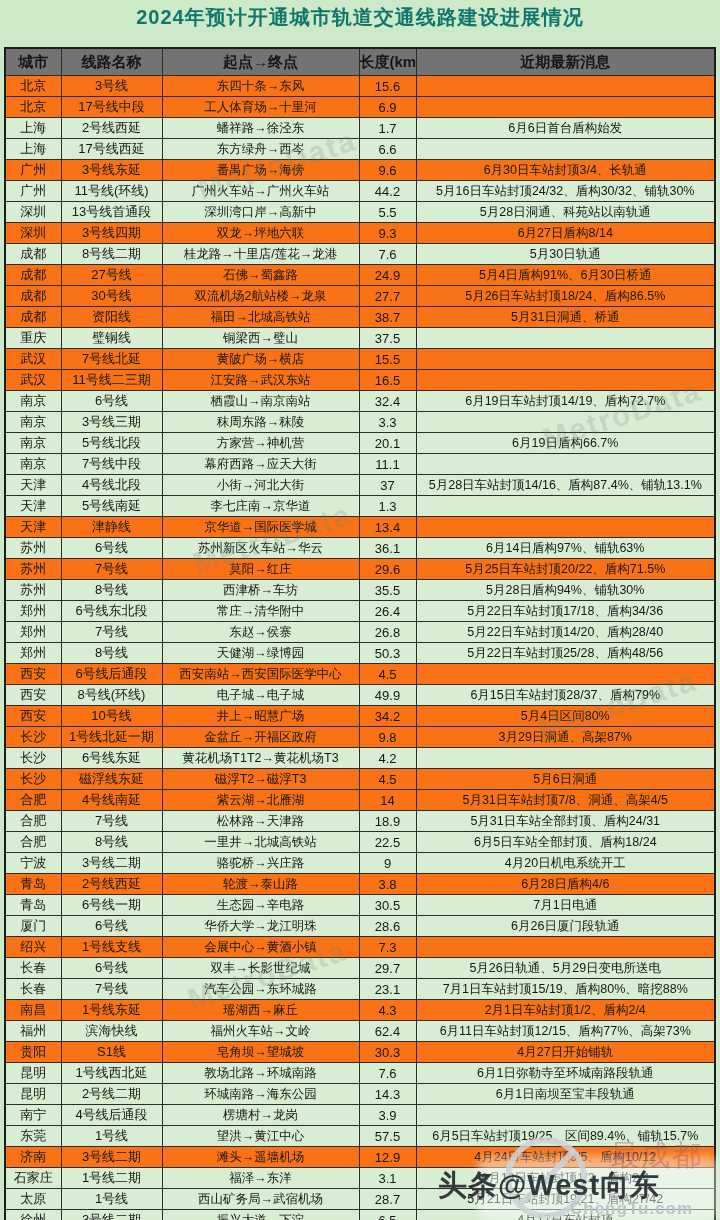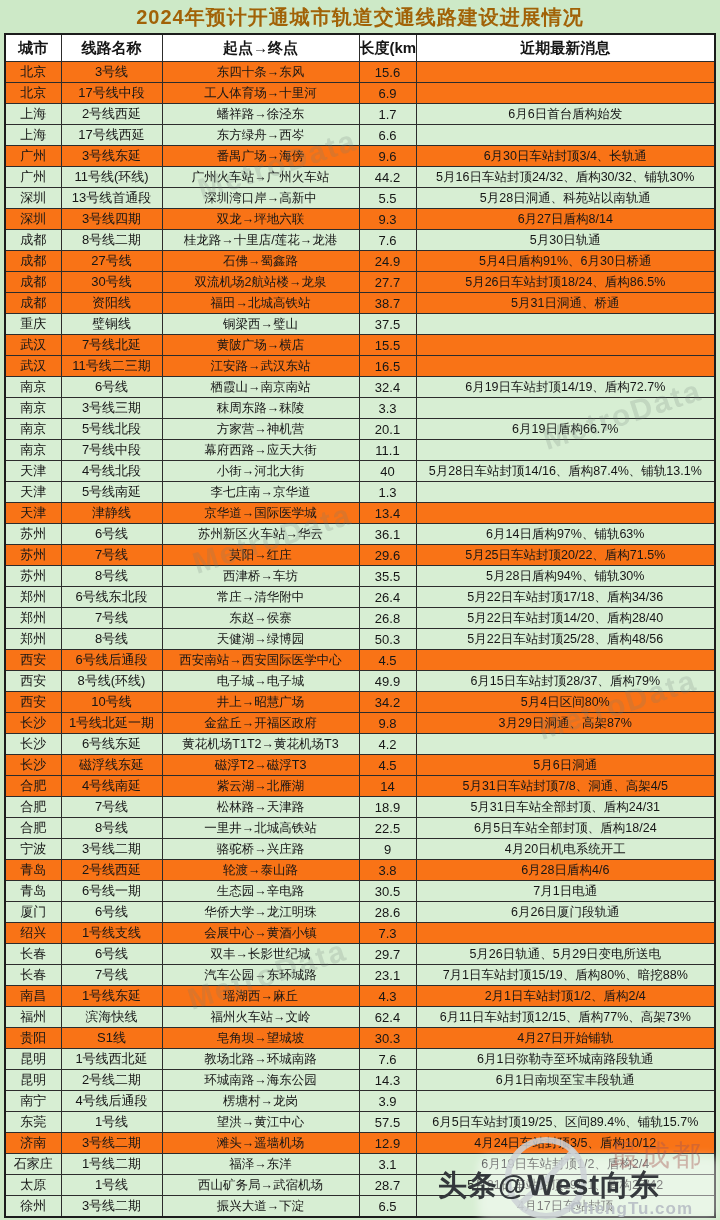--- a/index.html
+++ b/index.html
@@ -2,33 +2,33 @@
 <html><head>
 <meta charset="utf-8">
 <style>
   html,body{margin:0;padding:0;}
   body{
     width:720px;height:1220px;overflow:hidden;position:relative;
     background:#cde9c7;
     font-family:"Liberation Sans","DejaVu Sans",sans-serif;
   }
   .title{
-    height:33px;line-height:34px;text-align:center;
-    font-size:20px;font-weight:bold;color:#a16207;letter-spacing:1px;
+    height:47px;line-height:34px;text-align:center;
+    font-size:20px;font-weight:bold;color:#0f766e;letter-spacing:1px;
   }
   table{
     border-collapse:collapse;table-layout:fixed;
     width:712px;margin:0 4px;border:2px solid #1c1c1c;
   }
   th,td{
     border:1px solid #2c2c2c;text-align:center;vertical-align:middle;
     padding:0;overflow:hidden;white-space:nowrap;
   }
   thead th{
-    background:#ffffff;height:26px;font-size:15px;font-weight:bold;color:#151515;
+    background:#737373;height:26px;font-size:15px;font-weight:bold;color:#151515;
   }
   td{height:20px;font-size:13px;color:#161616;}
   td:nth-child(3){font-size:12.5px;}
   td:nth-child(5){font-size:12.5px;}
   tr.row-green{background:#d7eed3;}
   tr.row-gray{background:#f97316;}
   
   .wm{
     position:absolute;z-index:3;pointer-events:none;
     font-size:30px;font-weight:bold;letter-spacing:2px;
@@ -211,21 +211,21 @@
         <td>南京</td>
         <td>7号线中段</td>
         <td>幕府西路→应天大街</td>
         <td>11.1</td>
         <td></td>
       </tr>
       <tr class="row-green">
         <td>天津</td>
         <td>4号线北段</td>
         <td>小街→河北大街</td>
-        <td>40</td>
+        <td>37</td>
         <td>5月28日车站封顶14/16、盾构87.4%、铺轨13.1%</td>
       </tr>
       <tr class="row-green">
         <td>天津</td>
         <td>5号线南延</td>
         <td>李七庄南→京华道</td>
         <td>1.3</td>
         <td></td>
       </tr>
       <tr class="row-gray">

